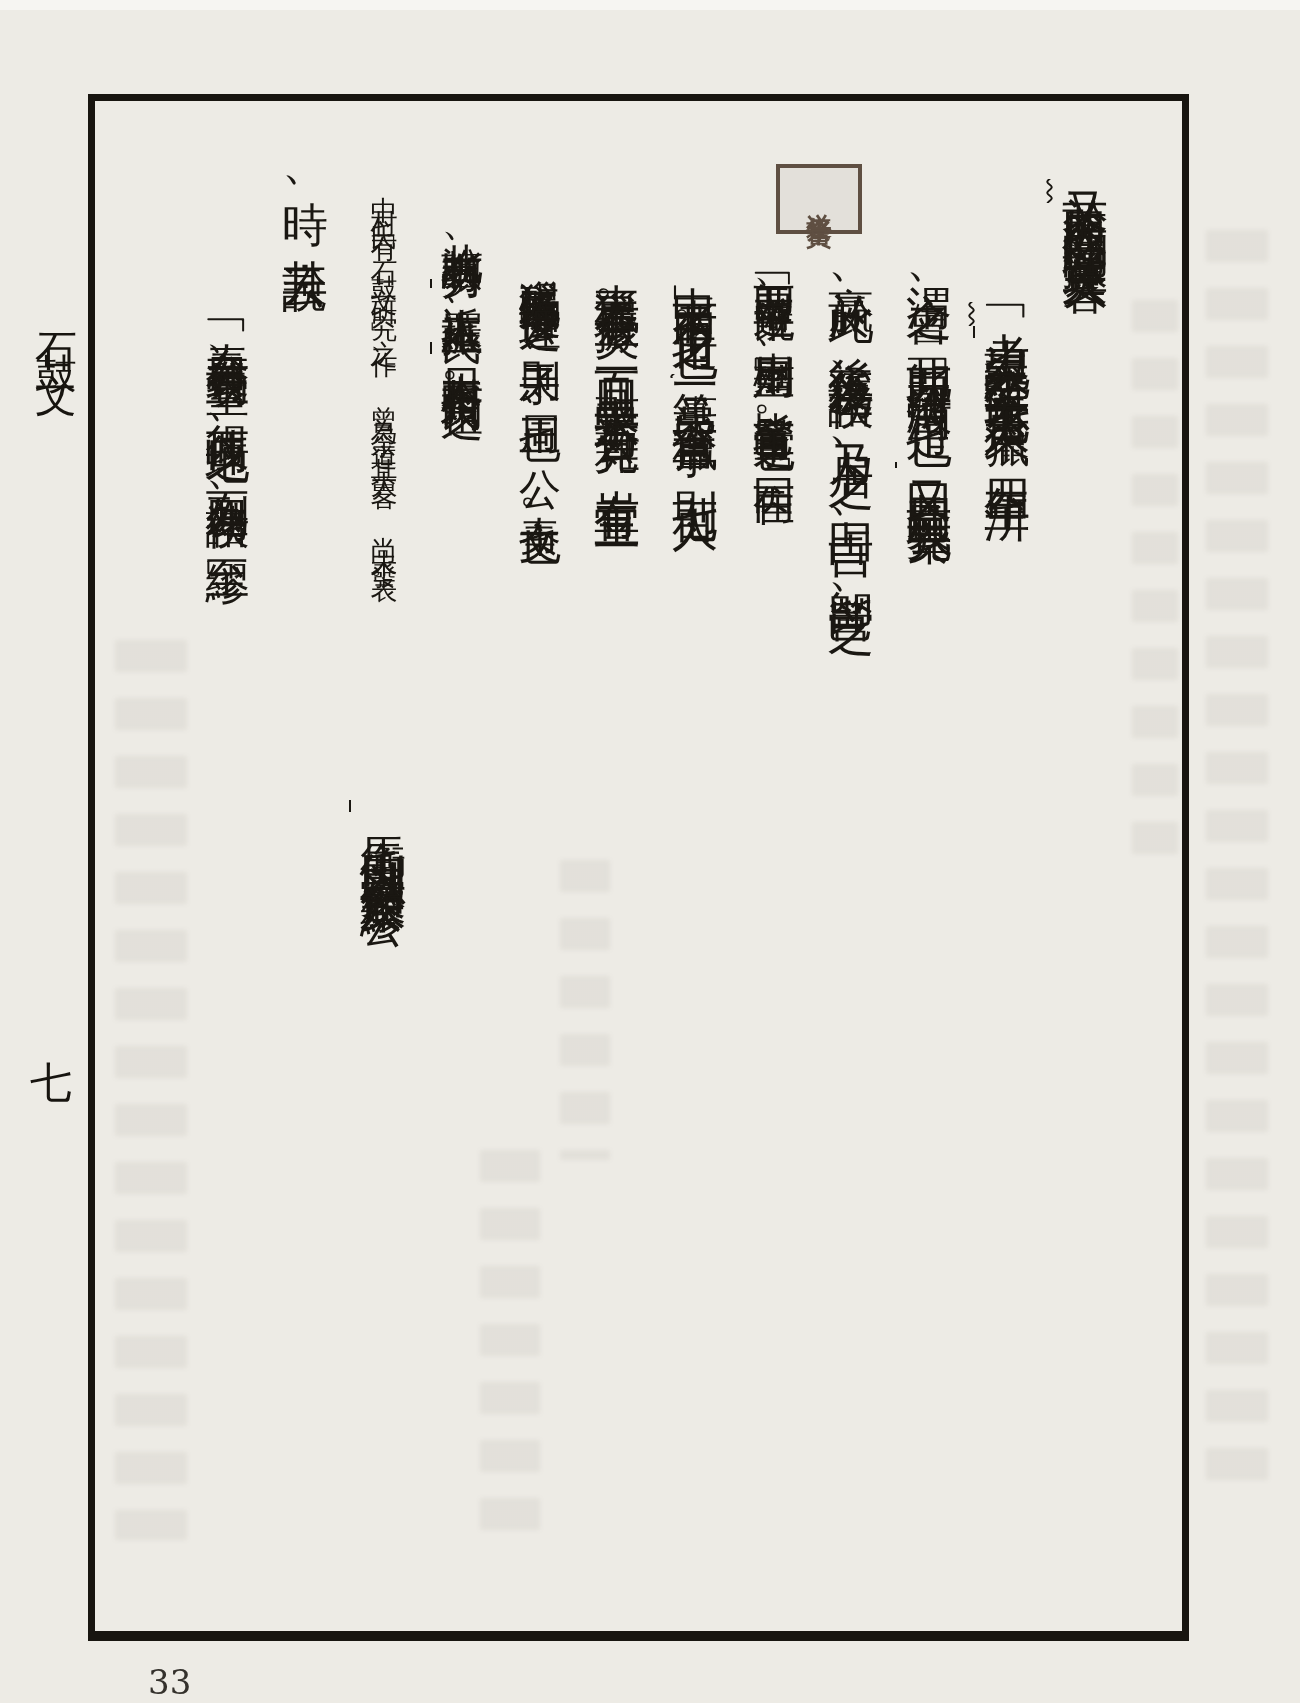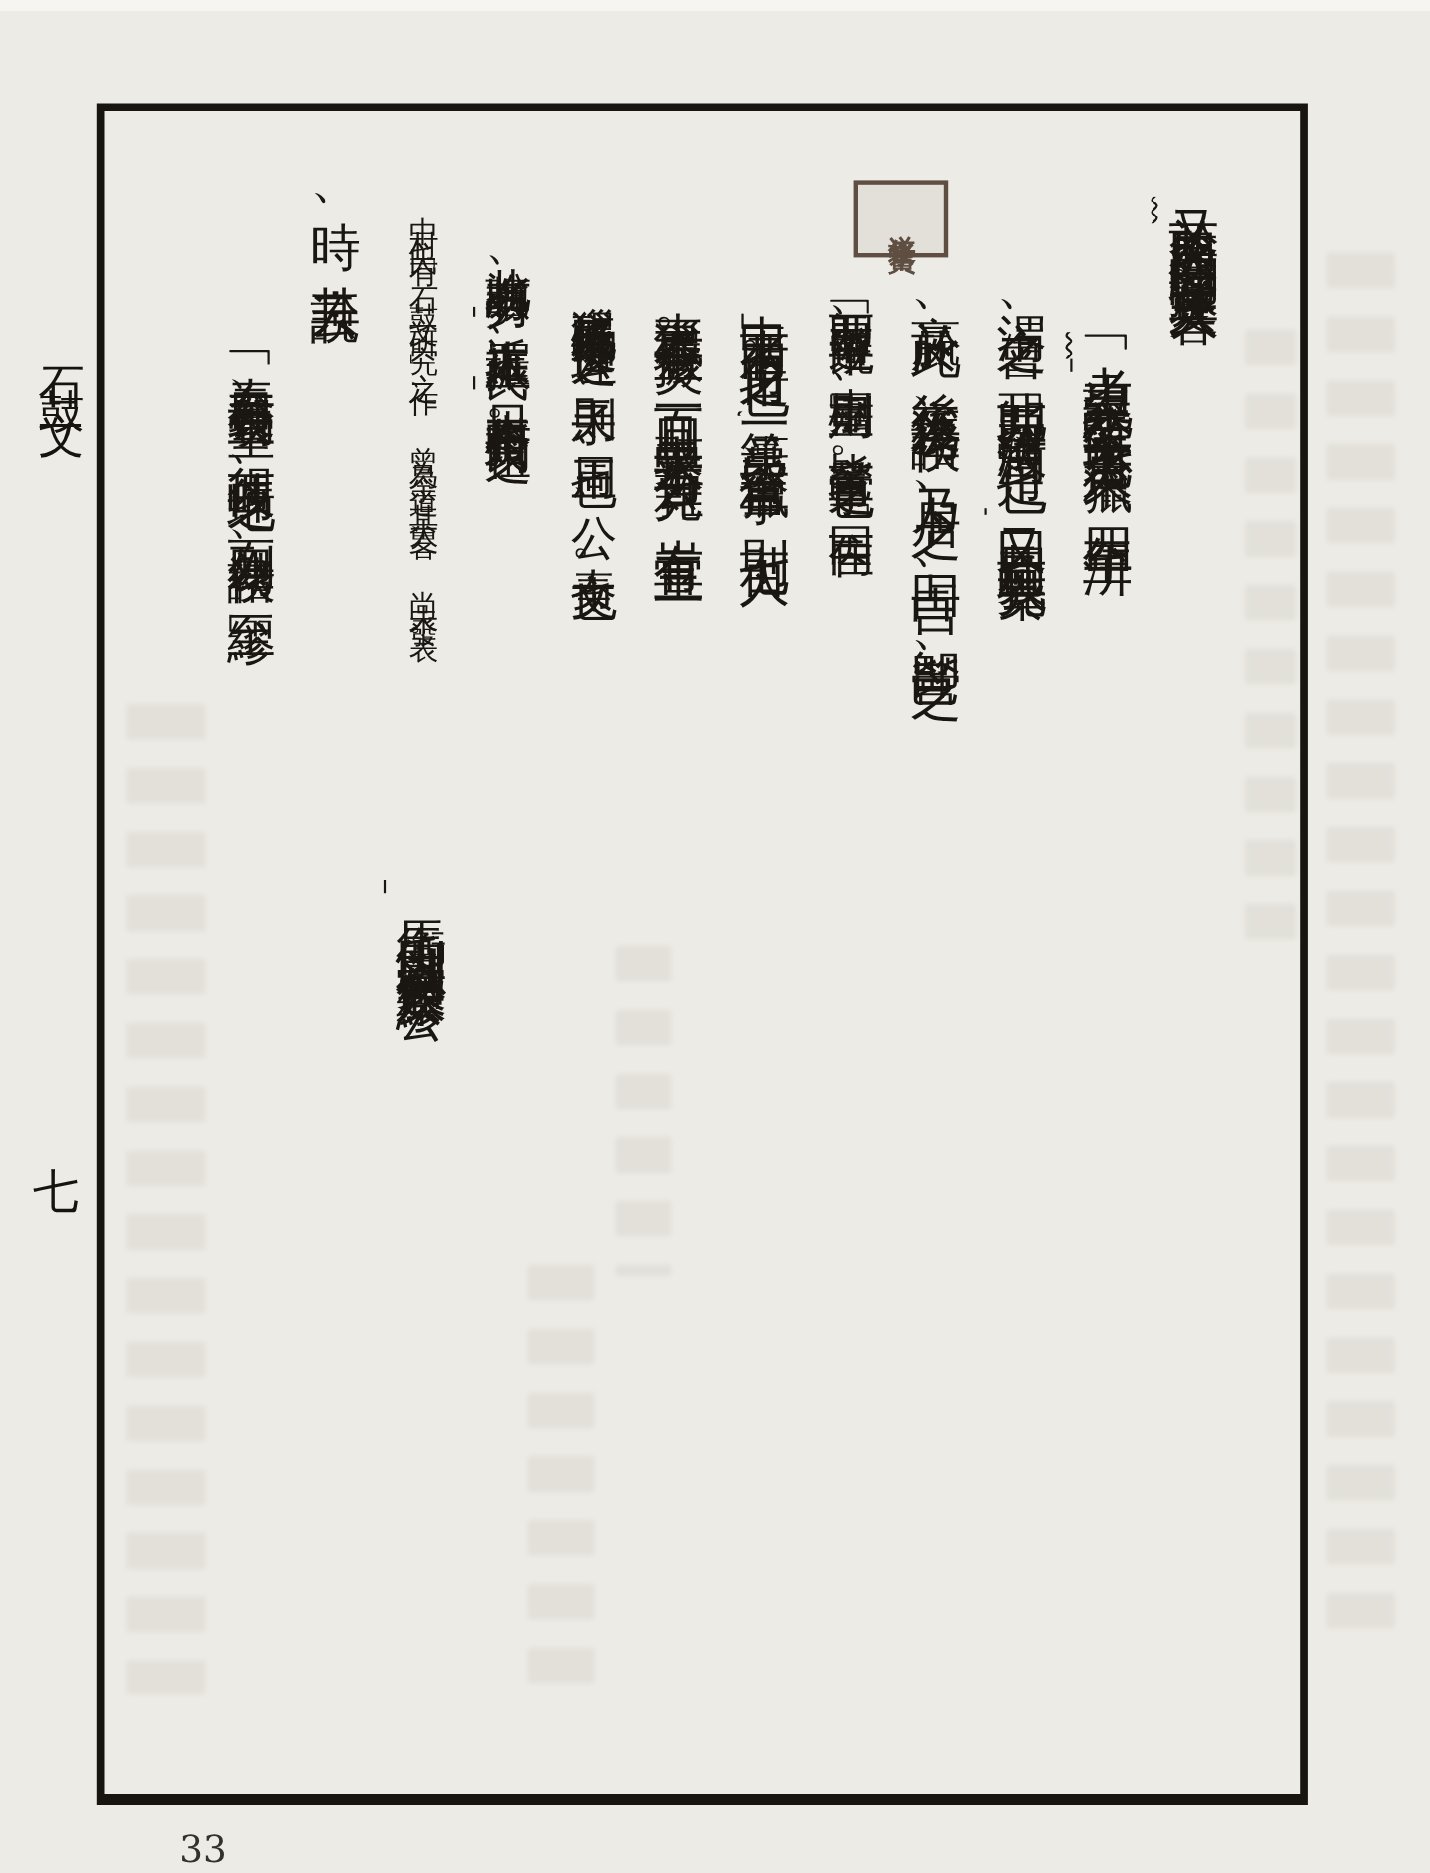--- a/index.html
+++ b/index.html
@@ -33,21 +33,21 @@
   .seal-inner{writing-mode:vertical-rl;height:58px;margin:2px auto 0;text-align:center;
         font-size:26px;line-height:37px;letter-spacing:3px;color:#4c3a2c;font-weight:bold;}
   
   .margin-title{position:absolute;left:28px;top:300px;writing-mode:vertical-rl;
         font-size:42px;letter-spacing:20px;color:#17140f;}
   .margin-volume{position:absolute;left:30px;top:1055px;font-size:42px;color:#17140f;}
   
   .watermark{position:absolute;left:8px;top:1645px;font-weight:bold;color:#df251c;white-space:nowrap;}
   .watermark .wm-site{font-family:"DejaVu Sans","Liberation Sans",sans-serif;font-size:30px;}
   .watermark .wm-url{font-family:"DejaVu Sans Mono","Liberation Mono",monospace;font-size:40px;letter-spacing:2px;}
-  .page-number{position:absolute;left:148px;top:1662px;font-size:34px;color:#34312c;margin-left:15px;}
+  .page-number{position:absolute;left:148px;top:1662px;font-size:34px;color:#34312c;}
   
   .ghost{position:absolute;filter:blur(2.5px);opacity:.6;
          background:repeating-linear-gradient(180deg,rgba(110,104,92,.14) 0 32px,rgba(110,104,92,0) 32px 58px);}
 </style>
 </head>
 <body>
 
 <div class="page">
 
   <div class="ghost" style="left:1132px;top:300px;width:46px;height:560px;"></div>

